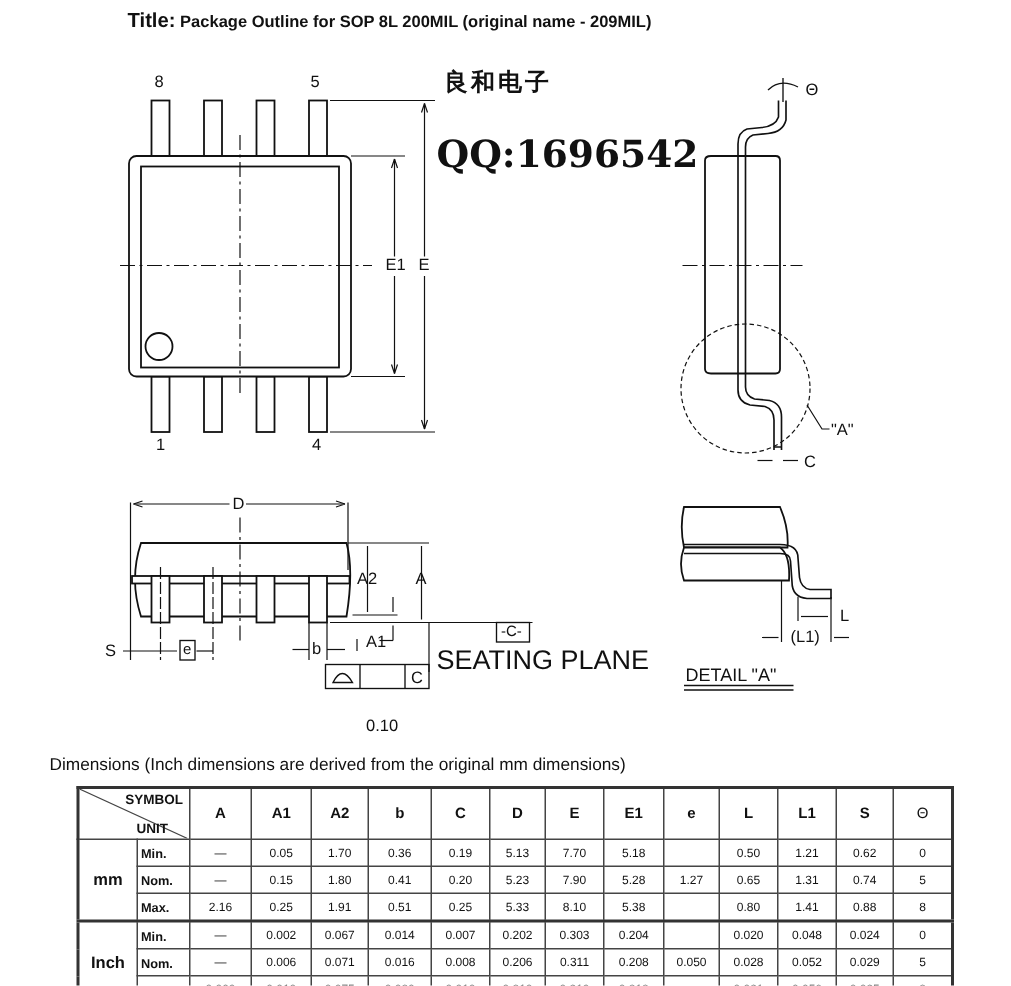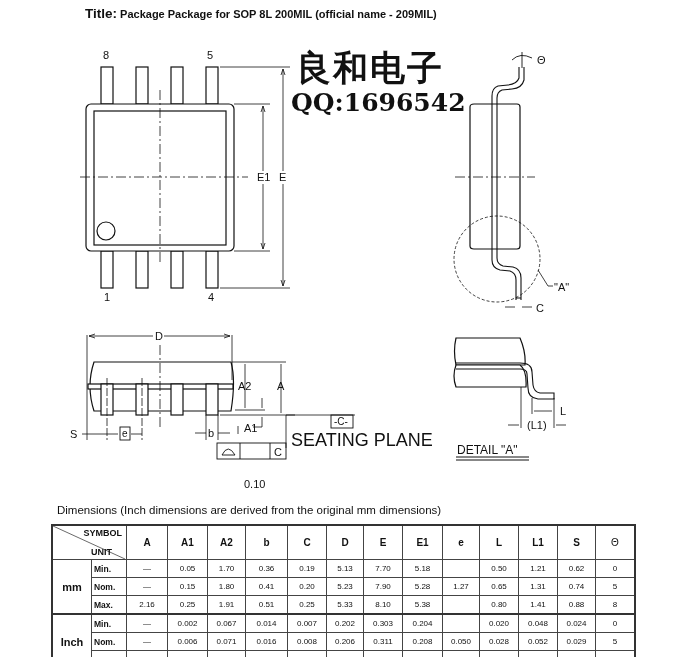--- a/index.html
+++ b/index.html
@@ -3,41 +3,41 @@
 <meta charset="utf-8">
 <style>
   html, body { margin:0; padding:0; background:#ffffff; }
   body { width:674px; height:657px; position:relative; overflow:hidden;
          font-family:"Liberation Sans", sans-serif; color:#111; }
   .abs { position:absolute; }
   #title { left:85px; top:6px; font-size:11px; font-weight:bold; white-space:nowrap; }
   #title .lead { font-size:13.5px; margin-right:0; }
   svg.draw { position:absolute; left:0; top:0; }
   .cn { font-family:"DejaVu Serif", "Liberation Serif", serif; font-weight:bold; white-space:nowrap; }
-  #brand { left:296px; top:45px; font-size:35px; letter-spacing:2px; }
+  #brand { left:296px; top:45px; font-size:16px; letter-spacing:2px; }
   #qq { left:291px; top:88px; font-size:25px; letter-spacing:0px; }
   .lbl { font-size:11px; white-space:nowrap; }
-  #dims-caption { left:33px; top:504px; font-size:11.5px; white-space:nowrap;margin-left:24px; }
+  #dims-caption { left:33px; top:504px; font-size:11.5px; white-space:nowrap; }
   table#dims { position:absolute; left:51px; top:524px; border-collapse:collapse;
                border:2px solid #333; font-size:8px; }
   table#dims td, table#dims th { border:1px solid #444; text-align:center; padding:0; height:17px; }
   table#dims th { font-weight:bold; font-size:10px; height:33px; }
   table#dims td.rowlbl { font-weight:bold; font-size:8.5px; text-align:left; padding-left:2px; }
   table#dims td.unit { font-weight:bold; font-size:11px; }
   .corner { position:relative; width:71px; height:33px; }
   .corner .sym { position:absolute; right:2px; top:2px; font-size:9px; font-weight:bold; }
   .corner .unitl { position:absolute; left:2px; bottom:2px; font-size:9px; font-weight:bold;margin-left:36px; }
   .corner svg { position:absolute; left:0; top:0; }
 </style>
 </head>
 <body>
 
 <div id="title" class="abs">
   <span class="lead">Title:</span>
-  <span>Package Package for  SOP 8L 200MIL (official name - 209MIL)</span>
+  <span>Package Outline for  SOP 8L 200MIL (original name - 209MIL)</span>
 </div>
 
 <svg class="draw" width="674" height="500" viewBox="0 0 674 500">
   <g fill="none" stroke="#111" stroke-width="1.2">
 
     <g>
 
       <rect x="101" y="67" width="12" height="37"></rect>
       <rect x="136" y="67" width="12" height="37"></rect>
       <rect x="171" y="67" width="12" height="37"></rect>

